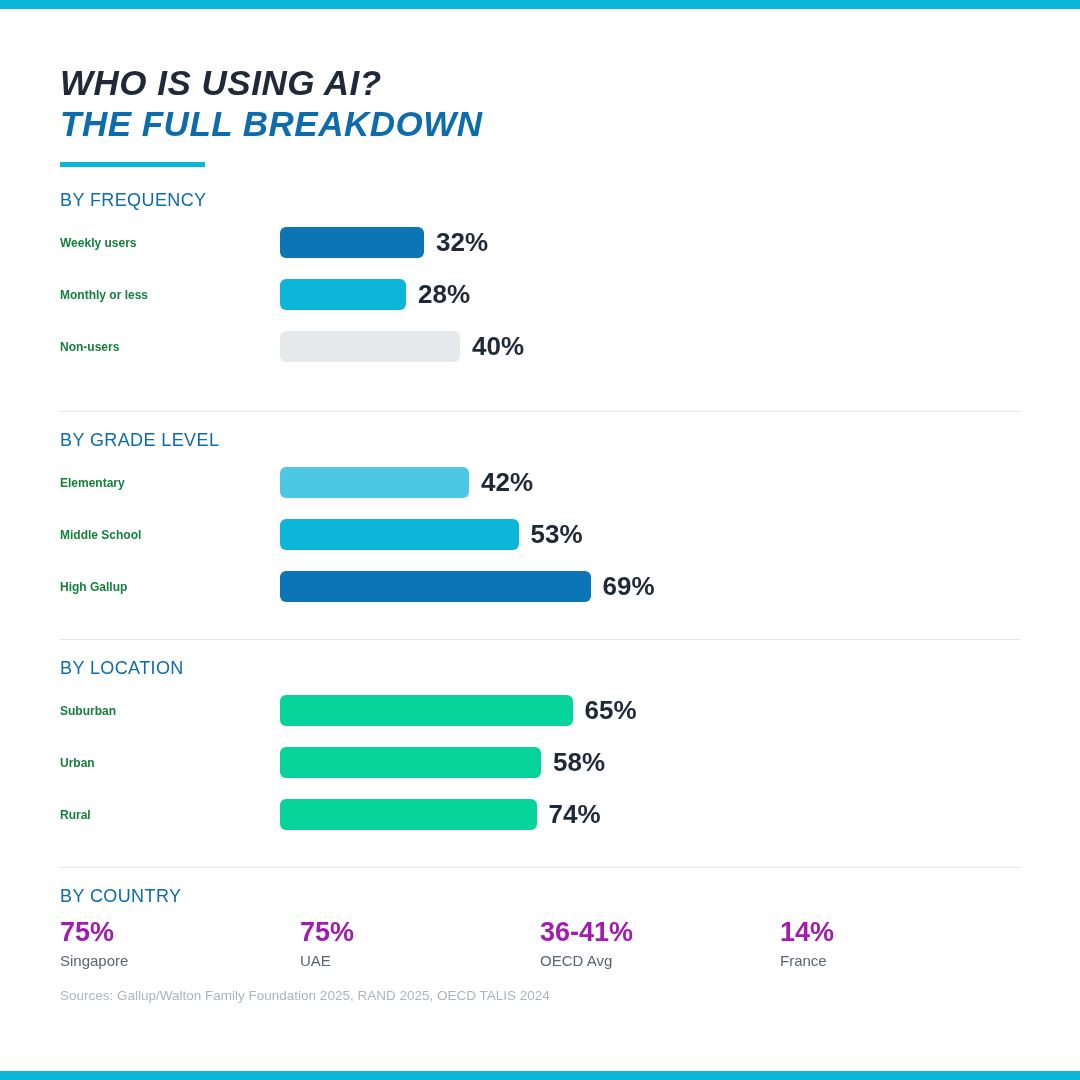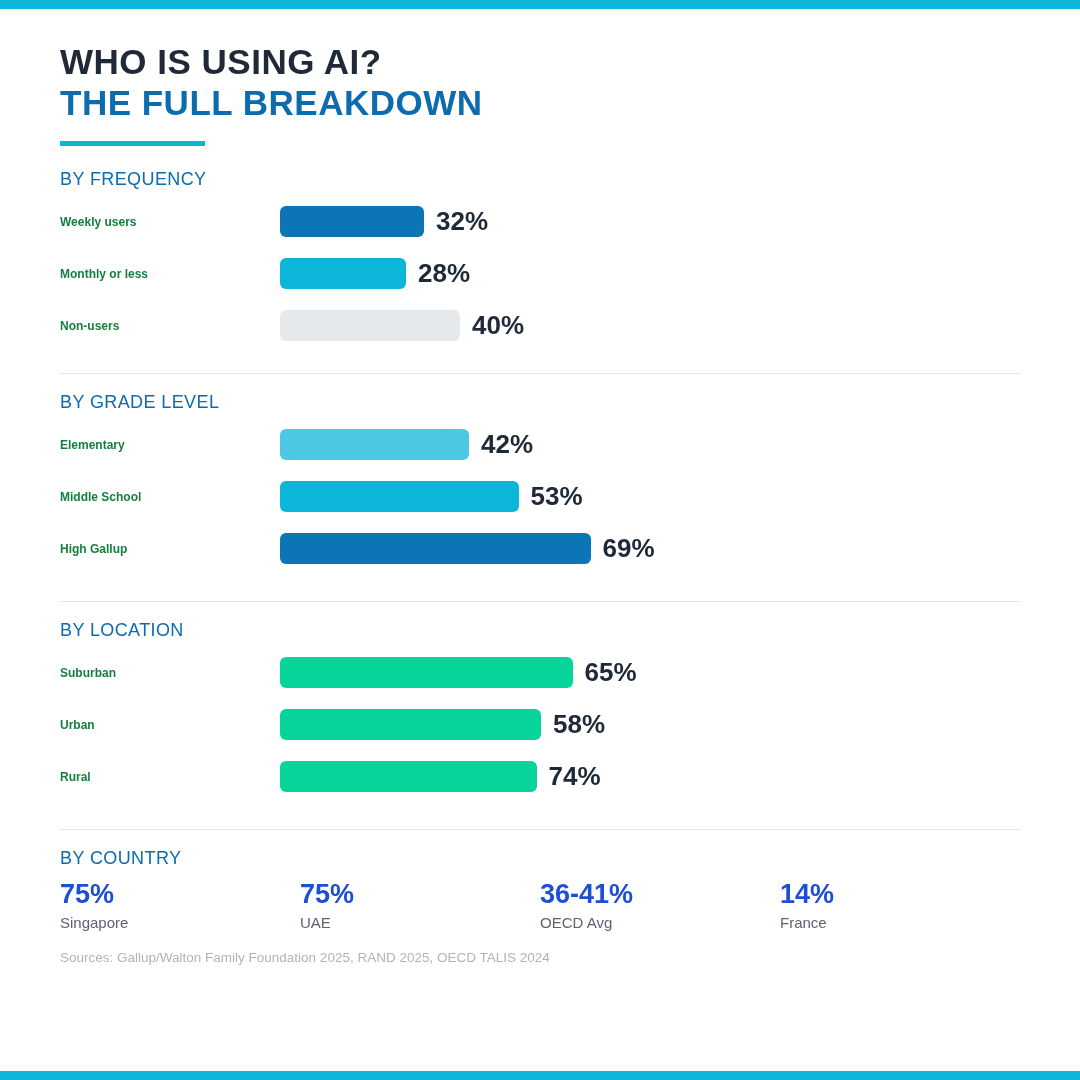--- a/index.html
+++ b/index.html
@@ -31,21 +31,21 @@
   .page {
     position: absolute;
     top: 9px; left: 0;
     width: 1080px;
     height: 1062px;
     box-sizing: border-box;
     padding: 0 60px;
   }
 
   
-  .title-block { padding-top: 32px; }
+  .title-block { padding-top: 53px; font-style: italic; }
   .title-line1 {
     font-size: 35px;
     font-weight: bold;
     color: #1F2937;
     letter-spacing: 0.5px;
     line-height: 1.18;
     margin: 0;
   }
   .title-line2 {
     font-size: 35px;
@@ -70,21 +70,21 @@
     margin-bottom: 18px;
   }
   .section-title {
     font-size: 18px;
     font-weight: normal;
     color: #0C6CAE;
     letter-spacing: 0.4px;
     margin: 0 0 6px 0;
   }
   .sec-frequency { margin-top: 23px; }
-  .sec-grade { margin-top: 21px; }
+  .sec-grade { margin-top: 38px; }
   .sec-location { margin-top: 26px; }
   .sec-country { margin-top: 26px; }
 
   
   .bar-row {
     display: flex;
     align-items: center;
     height: 52px;
   }
   .bar-label {
@@ -115,21 +115,21 @@
     display: flex;
     margin-top: 10px;
   }
   .country-item {
     width: 240px;
     flex: 0 0 240px;
   }
   .country-value {
     font-size: 27px;
     font-weight: bold;
-    color: #1d4ed8;
+    color: #a21caf;
     line-height: 1.15;
   }
   .country-name {
     font-size: 15px;
     color: #5B6470;
     margin-top: 4px;
   }
 
   
   .sources {

